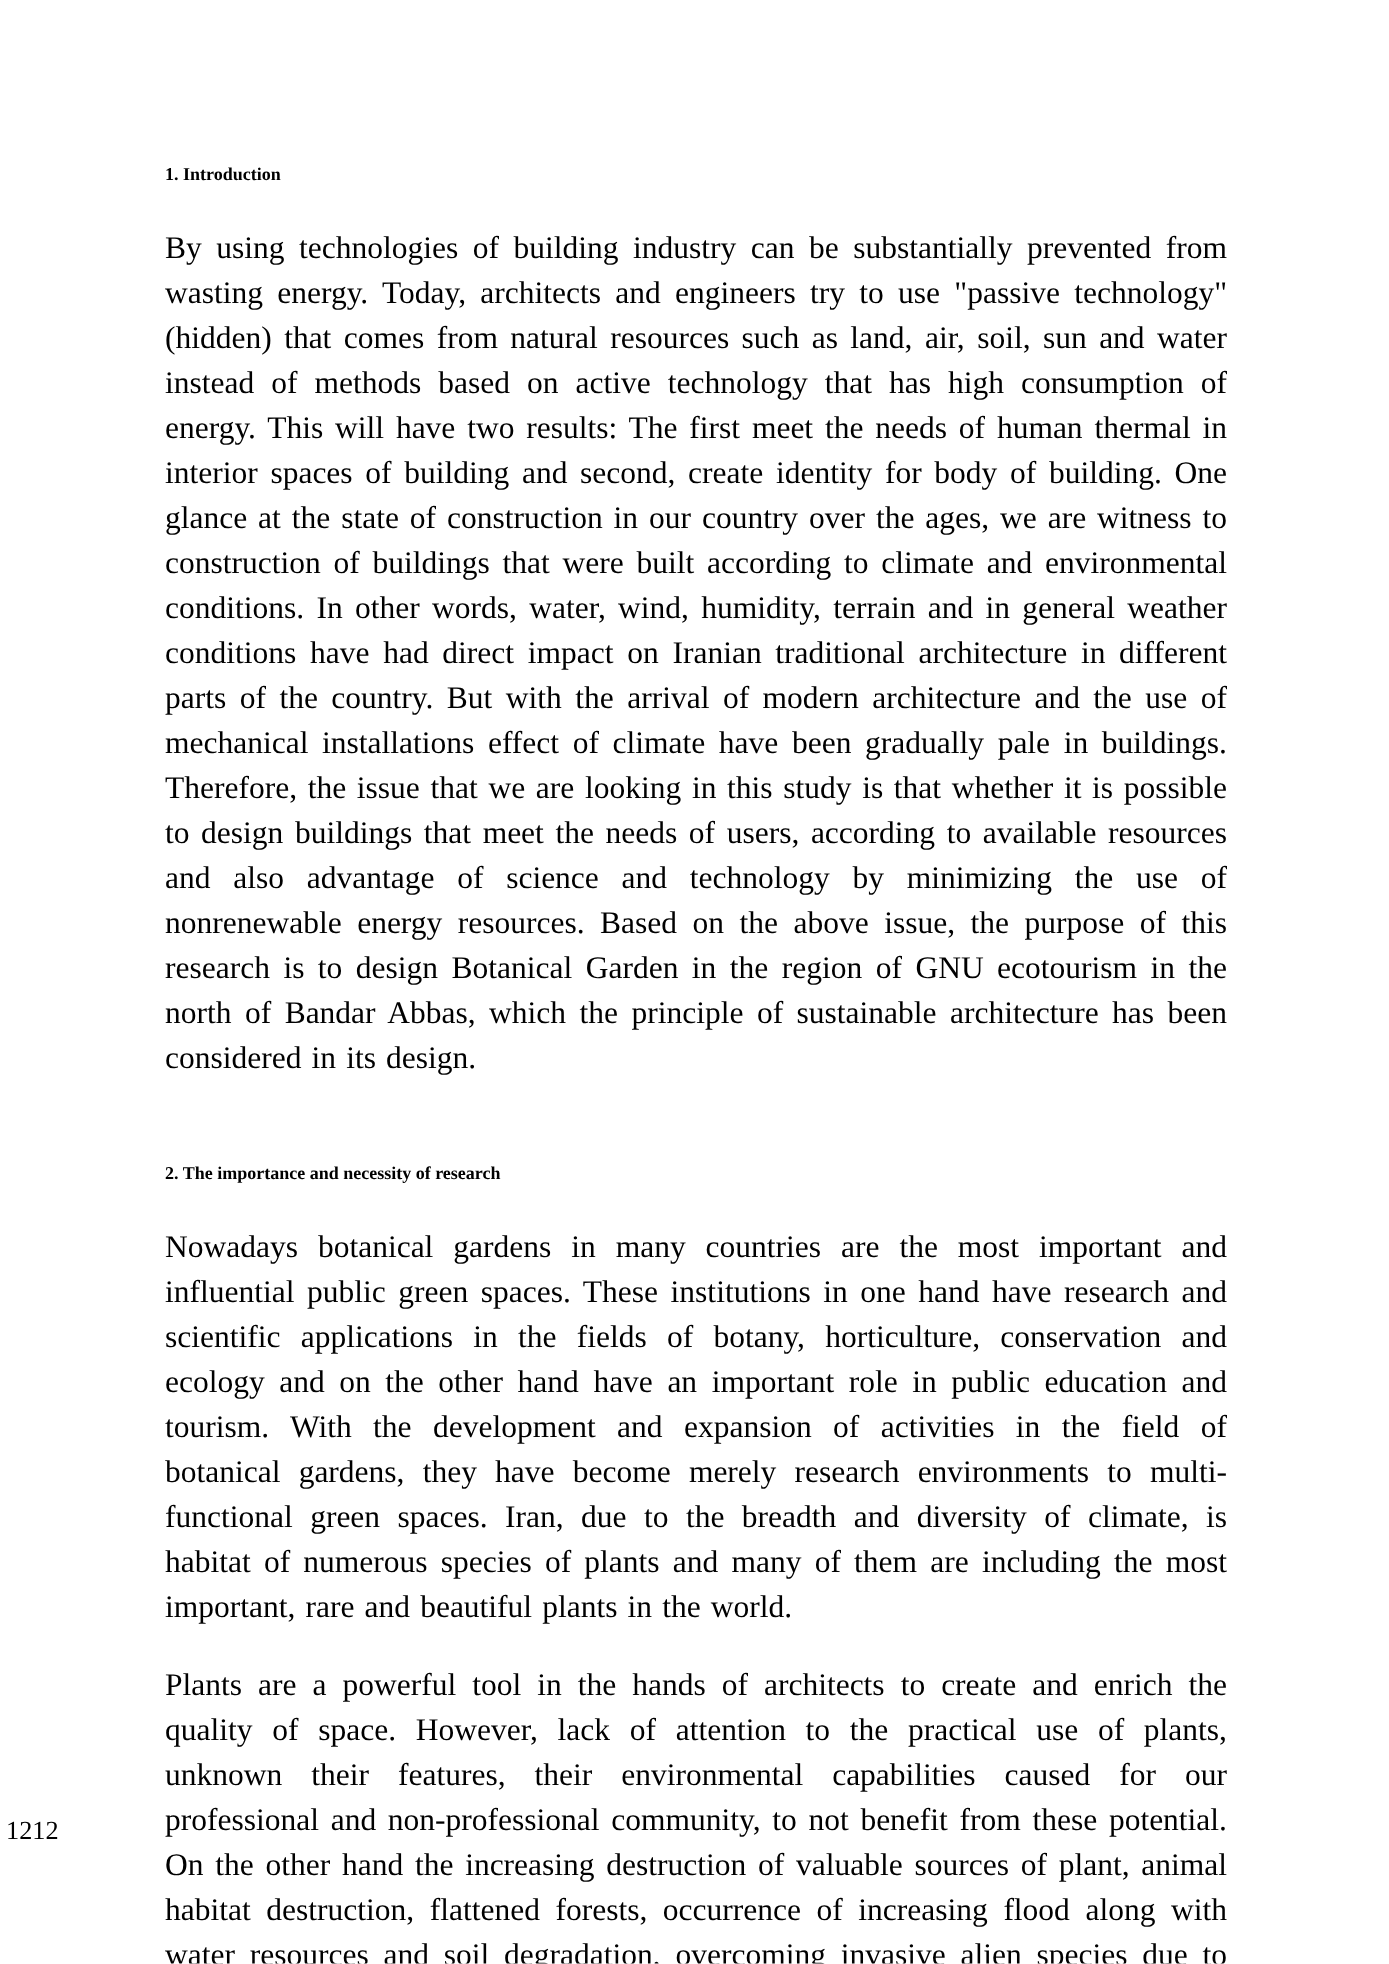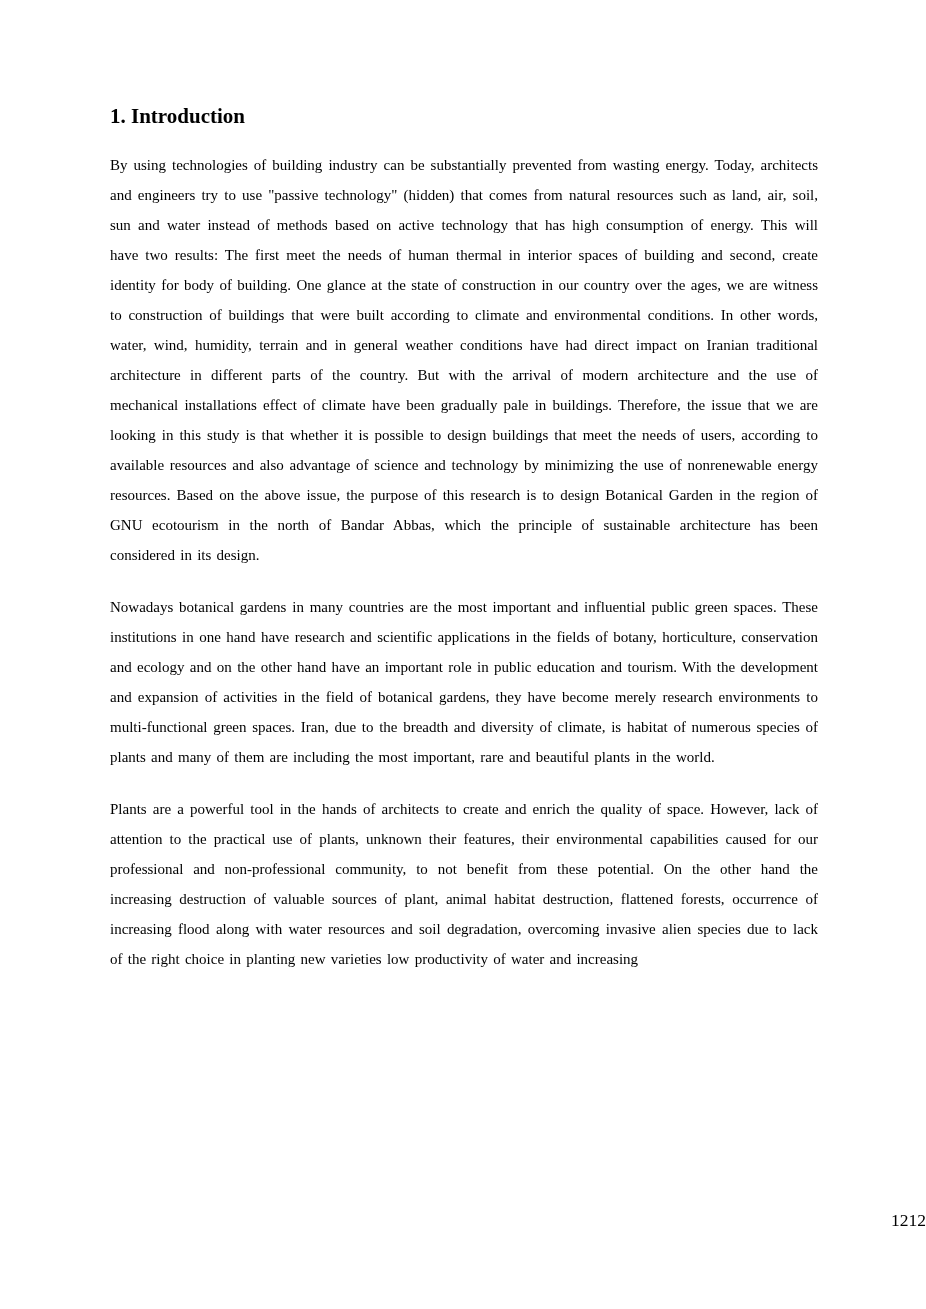--- a/index.html
+++ b/index.html
@@ -15,57 +15,58 @@
     color: #000000;
     overflow: hidden;
   }
   .page {
     position: absolute;
     left: 110px;
     top: 103px;
     width: 708px;
   }
   .section-heading {
-    font-size: 21px;
+    font-size: 12px;
     font-weight: bold;
     margin: 0 0 21px 0;
     line-height: 26px;
   }
   .section-heading.second {
     margin-top: 49px;
   }
   .para {
-    font-size: 15px;
+    font-size: 21px;
     line-height: 30px;
     text-align: justify;
     margin: 0 0 10px 0;
     word-spacing: 1.5px;
   }
   .para + .para {
     margin-top: 22px;
   }
   .page-number {
     position: absolute;
-    left: 16px;
+    left: 4px;
     right: 0;
     top: 1210px;
-    text-align: right;
+    text-align: left;
     font-size: 17.5px;
     font-family: Liberation Serif, serif;
   }
 </style>
 </head>
 <body>
 
 <div class="page">
 
   <h2 class="section-heading">1. Introduction</h2>
 
   <p class="para">By using technologies of building industry can be substantially prevented from wasting energy. Today, architects and engineers try to use "passive technology" (hidden) that comes from natural resources such as land, air, soil, sun and water instead of methods based on active technology that has high consumption of energy. This will have two results: The first meet the needs of human thermal in interior spaces of building and second, create identity for body of building. One glance at the state of construction in our country over the ages, we are witness to construction of buildings that were built according to climate and environmental conditions. In other words, water, wind, humidity, terrain and in general weather conditions have had direct impact on Iranian traditional architecture in different parts of the country. But with the arrival of modern architecture and the use of mechanical installations effect of climate have been gradually pale in buildings. Therefore, the issue that we are looking in this study is that whether it is possible to design buildings that meet the needs of users, according to available resources and also advantage of science and technology by minimizing the use of nonrenewable energy resources. Based on the above issue, the purpose of this research is to design Botanical Garden in the region of GNU ecotourism in the north of Bandar Abbas, which the principle of sustainable architecture has been considered in its design.</p>
 
+  <h2 class="section-heading second">2. The importance and necessity of research</h2>
 
   <p class="para">Nowadays botanical gardens in many countries are the most important and influential public green spaces. These institutions in one hand have research and scientific applications in the fields of botany, horticulture, conservation and ecology and on the other hand have an important role in public education and tourism. With the development and expansion of activities in the field of botanical gardens, they have become merely research environments to multi-functional green spaces. Iran, due to the breadth and diversity of climate, is habitat of numerous species of plants and many of them are including the most important, rare and beautiful plants in the world.</p>
 
   <p class="para">Plants are a powerful tool in the hands of architects to create and enrich the quality of space. However, lack of attention to the practical use of plants, unknown their features, their environmental capabilities caused for our professional and non-professional community, to not benefit from these potential. On the other hand the increasing destruction of valuable sources of plant, animal habitat destruction, flattened forests, occurrence of increasing flood along with water resources and soil degradation, overcoming invasive alien species due to lack of the right choice in planting new varieties low productivity of water and increasing</p>
 
 </div>
 
 <div class="page-number">1212</div>
 
 </body></html>

